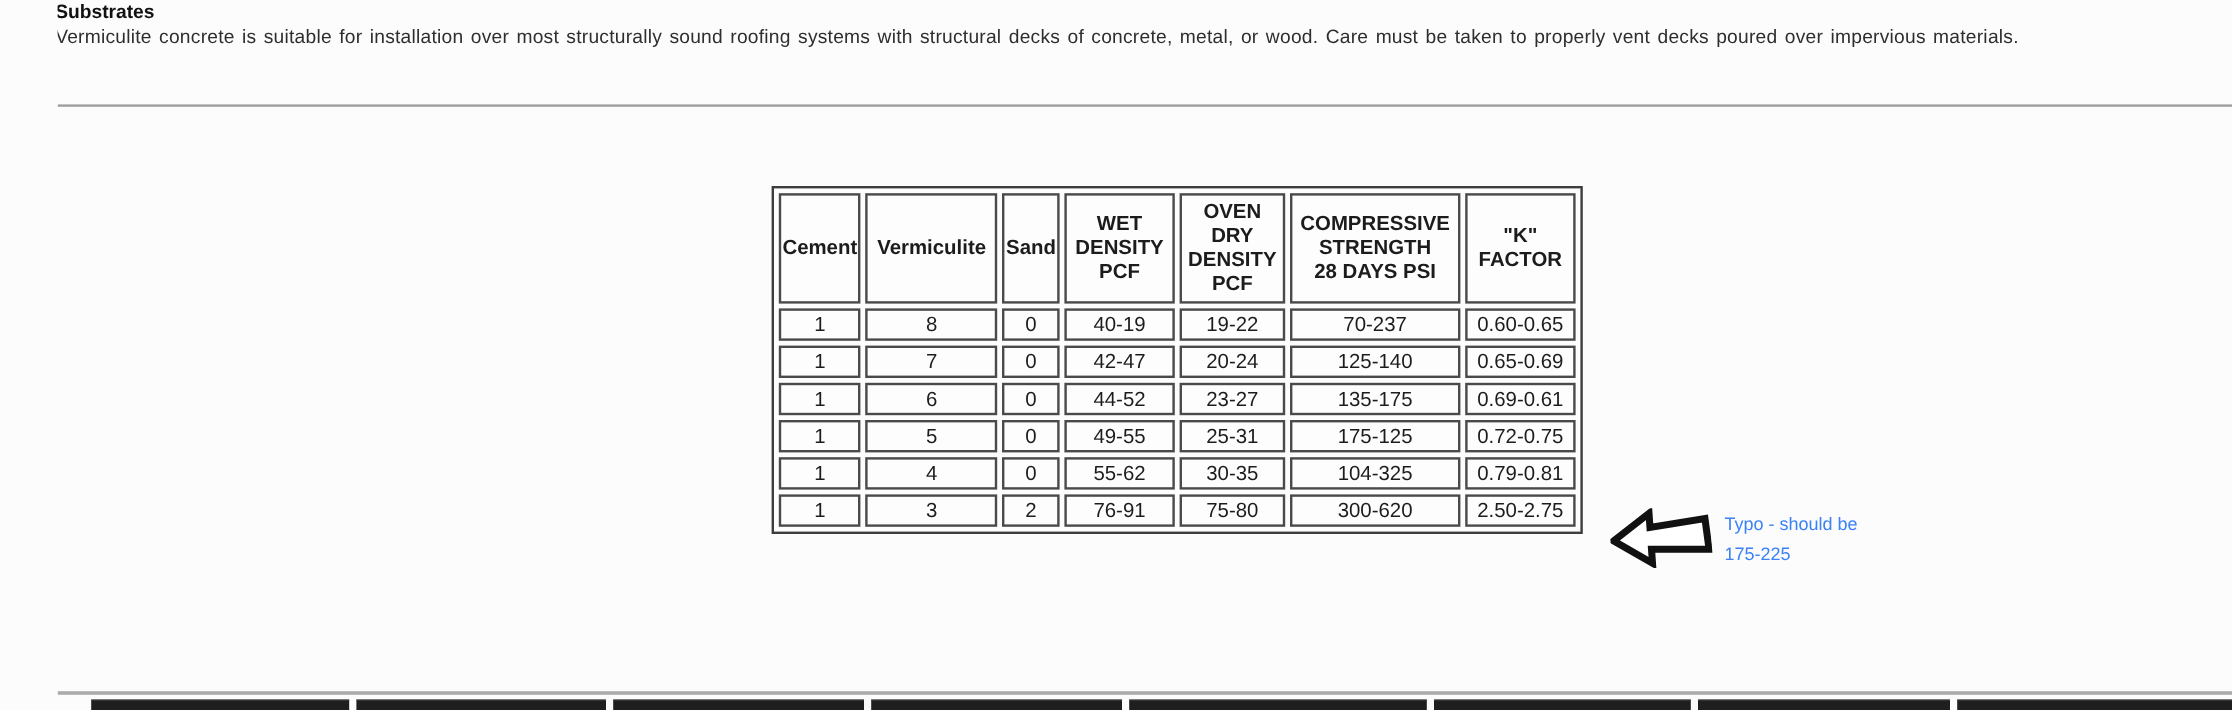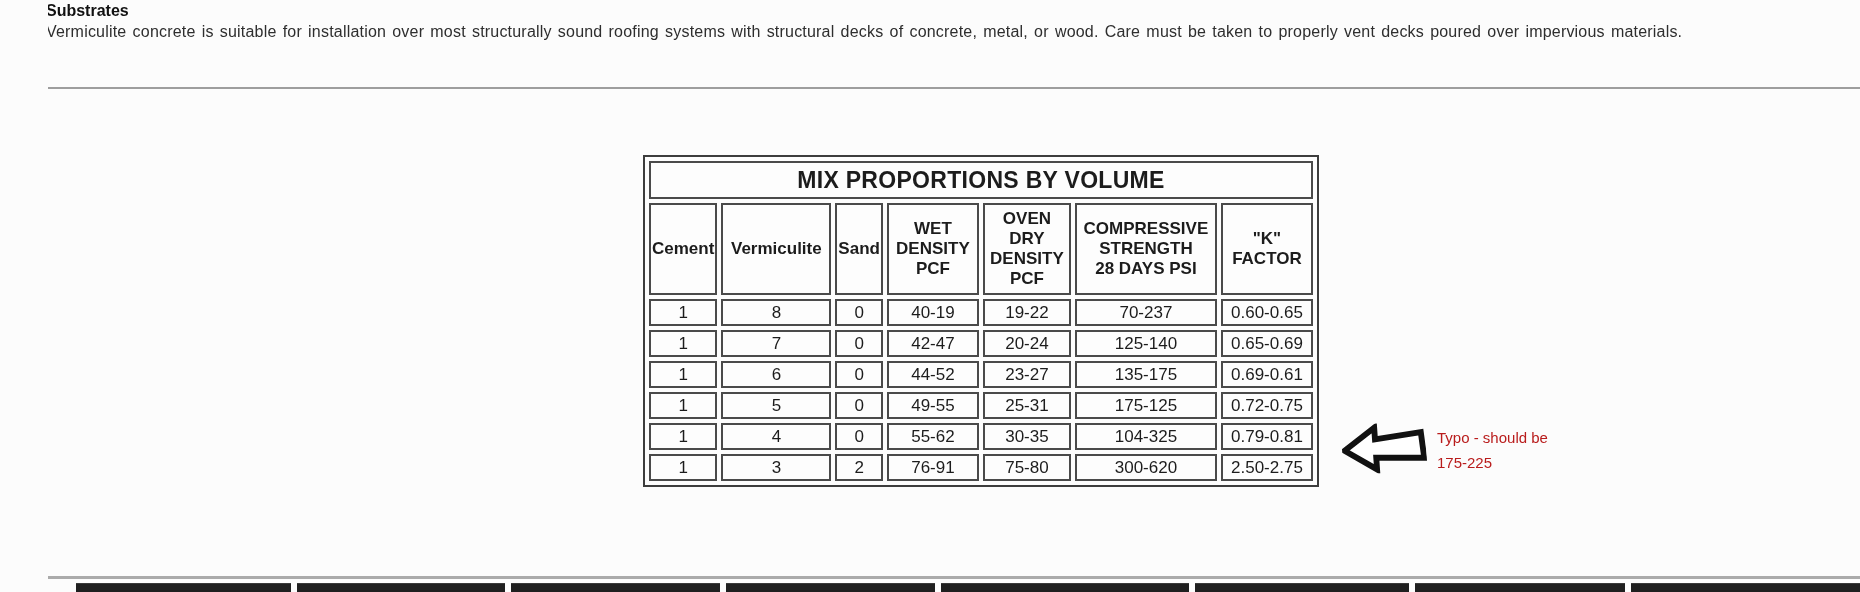--- a/index.html
+++ b/index.html
@@ -116,21 +116,21 @@
     width: 84px;
     height: 50px;
     transform: rotate(-4deg);
   }
   .annotation-text {
     position: absolute;
     left: 1389px;
     top: 425px;
     font-size: 15px;
     line-height: 25px;
-    color: #b91c1c;
+    color: #3b82f6;
     white-space: nowrap;
   }
 </style>
 </head>
 <body>
 
 <div class="screen">
 
   <div class="doc-header">
     <div class="doc-heading">Substrates</div>
@@ -143,23 +143,20 @@
     <colgroup>
       <col style="width:64px">
         <col style="width:110px">
         <col style="width:46px">
       <col style="width:92px">
         <col style="width:88px">
         <col style="width:142px">
         <col style="width:92px">
     </colgroup>
     <tbody>
-      <tr>
-        <td class="title-cell" colspan="7">MIX PROPORTIONS BY VOLUME</td>
-      </tr>
       <tr>
         <th class="head-cell">Cement</th>
         <th class="head-cell">Vermiculite</th>
         <th class="head-cell">Sand</th>
         <th class="head-cell">WET
 DENSITY
 PCF</th>
         <th class="head-cell">OVEN
 DRY
 DENSITY

